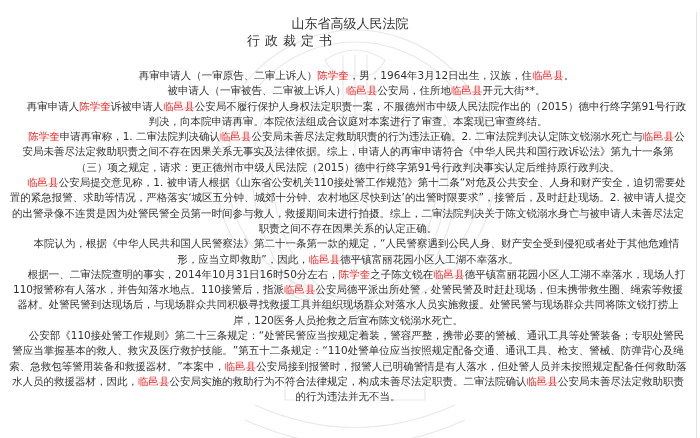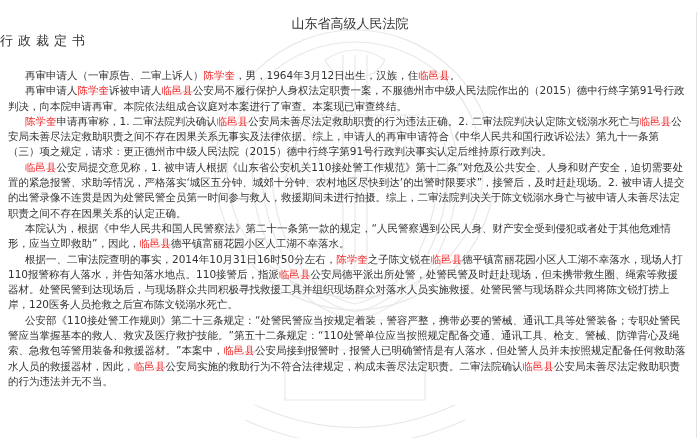--- a/index.html
+++ b/index.html
@@ -20,32 +20,32 @@
     }
     .seal {
       position: absolute; left: 205px; top: 8px; width: 300px; height: 430px;
       pointer-events: none; opacity: 0.22;
     }
     .court-name {
       position: absolute; left: 0; top: 3px; width: 700px; text-align: center;
       font-size: 13px; color: #333; letter-spacing: 0px;
     }
     .doc-title {
-      position: absolute; left: 0; top: 20px; width: 584px; text-align: left;
+      position: absolute; left: 0; top: 20px; width: 584px; text-align: center;
       font-size: 13px; color: #333; letter-spacing: 5px;
     }
     .case-no {
       position: absolute; right: 21px; top: 43px;
       font-size: 10.5px; color: #333;
     }
     .body-text {
       position: absolute; left: 8px; top: 56px; width: 680px;
       font-size: 10.5px; line-height: 15.3px; color: #333;
     }
-    .para { margin: 0; }
+    .para { margin: 0; text-align: center; }
     .indent { text-indent: 17px; }
     .hl { color: #ee2222; }
   </style>
 </head>
 <body>
 
 <div class="page">
 
   <svg class="seal" viewBox="0 0 300 430" xmlns="http://www.w3.org/2000/svg">
     <g fill="none" stroke="#999" stroke-width="1.2">
@@ -71,20 +71,21 @@
       <path d="M50 385 Q150 430 250 385"></path>
       <path d="M40 400 Q150 450 260 400"></path>
     </g>
   </svg>
 
   <div class="court-name">山东省高级人民法院</div>
   <div class="doc-title">行政裁定书</div>
 
   <div class="body-text">
     <p class="para indent"><span>再审申请人（一审原告、二审上诉人）</span><span class="hl" style="color: rgb(238, 34, 34);">陈学奎</span><span>，男，1964年3月12日出生，汉族，住</span><span class="hl" style="color: rgb(238, 34, 34);">临邑县</span><span>。</span></p>
+    <p class="para indent"><span>被申请人（一审被告、二审被上诉人）</span><span class="hl" style="color: rgb(238, 34, 34);">临邑县</span><span>公安局，住所地</span><span class="hl" style="color: rgb(238, 34, 34);">临邑县</span><span>开元大街**。</span></p>
     <p class="para indent"><span>再审申请人</span><span class="hl" style="color: rgb(238, 34, 34);">陈学奎</span><span>诉被申请人</span><span class="hl" style="color: rgb(238, 34, 34);">临邑县</span><span>公安局不履行保护人身权法定职责一案，不服德州市中级人民法院作出的（2015）德中行终字第91号行政判决，向本院申请再审。本院依法组成合议庭对本案进行了审查。本案现已审查终结。</span></p>
     <p class="para indent"><span class="hl" style="color: rgb(238, 34, 34);">陈学奎</span><span>申请再审称，1. 二审法院判决确认</span><span class="hl" style="color: rgb(238, 34, 34);">临邑县</span><span>公安局未善尽法定救助职责的行为违法正确。2. 二审法院判决认定陈文锐溺水死亡与</span><span class="hl" style="color: rgb(238, 34, 34);">临邑县</span><span>公安局未善尽法定救助职责之间不存在因果关系无事实及法律依据。综上，申请人的再审申请符合《中华人民共和国行政诉讼法》第九十一条第（三）项之规定，请求：更正德州市中级人民法院（2015）德中行终字第91号行政判决事实认定后维持原行政判决。</span></p>
     <p class="para indent"><span class="hl" style="color: rgb(238, 34, 34);">临邑县</span><span>公安局提交意见称，1. 被申请人根据《山东省公安机关110接处警工作规范》第十二条“对危及公共安全、人身和财产安全，迫切需要处置的紧急报警、求助等情况，严格落实‘城区五分钟、城郊十分钟、农村地区尽快到达’的出警时限要求”，接警后，及时赶赴现场。2. 被申请人提交的出警录像不连贯是因为处警民警全员第一时间参与救人，救援期间未进行拍摄。综上，二审法院判决关于陈文锐溺水身亡与被申请人未善尽法定职责之间不存在因果关系的认定正确。</span></p>
     <p class="para indent"><span>本院认为，根据《中华人民共和国人民警察法》第二十一条第一款的规定，“人民警察遇到公民人身、财产安全受到侵犯或者处于其他危难情形，应当立即救助”，因此，</span><span class="hl" style="color: rgb(238, 34, 34);">临邑县</span><span>德平镇富丽花园小区人工湖不幸落水。</span></p>
     <p class="para indent"><span>根据一、二审法院查明的事实，2014年10月31日16时50分左右，</span><span class="hl" style="color: rgb(238, 34, 34);">陈学奎</span><span>之子陈文锐在</span><span class="hl" style="color: rgb(238, 34, 34);">临邑县</span><span>德平镇富丽花园小区人工湖不幸落水，现场人打110报警称有人落水，并告知落水地点。110接警后，指派</span><span class="hl" style="color: rgb(238, 34, 34);">临邑县</span><span>公安局德平派出所处警，处警民警及时赶赴现场，但未携带救生圈、绳索等救援器材。处警民警到达现场后，与现场群众共同积极寻找救援工具并组织现场群众对落水人员实施救援。处警民警与现场群众共同将陈文锐打捞上岸，120医务人员抢救之后宣布陈文锐溺水死亡。</span></p>
     <p class="para indent"><span>公安部《110接处警工作规则》第二十三条规定：“处警民警应当按规定着装，警容严整，携带必要的警械、通讯工具等处警装备；专职处警民警应当掌握基本的救人、救灾及医疗救护技能。”第五十二条规定：“110处警单位应当按照规定配备交通、通讯工具、枪支、警械、防弹背心及绳索、急救包等警用装备和救援器材。”本案中，</span><span class="hl" style="color: rgb(238, 34, 34);">临邑县</span><span>公安局接到报警时，报警人已明确警情是有人落水，但处警人员并未按照规定配备任何救助落水人员的救援器材，因此，</span><span class="hl" style="color: rgb(238, 34, 34);">临邑县</span><span>公安局实施的救助行为不符合法律规定，构成未善尽法定职责。二审法院确认</span><span class="hl" style="color: rgb(238, 34, 34);">临邑县</span><span>公安局未善尽法定救助职责的行为违法并无不当。</span></p>
 
   </div>
 </div>
 

